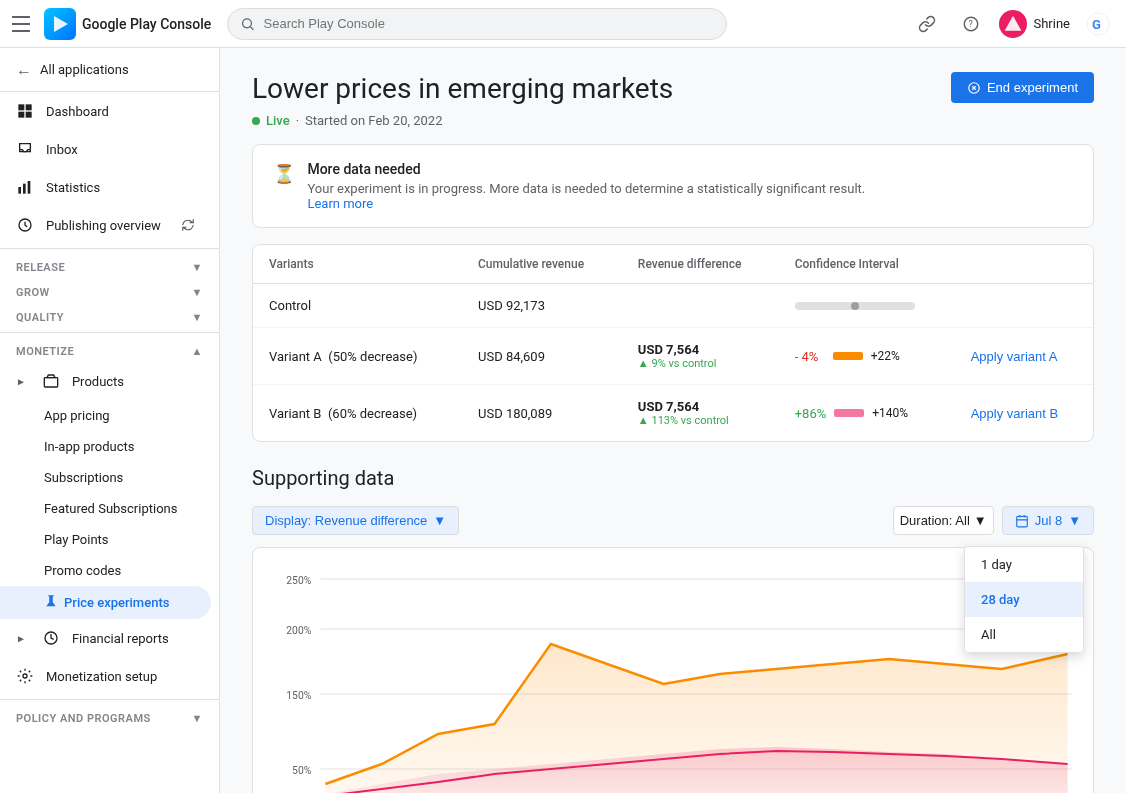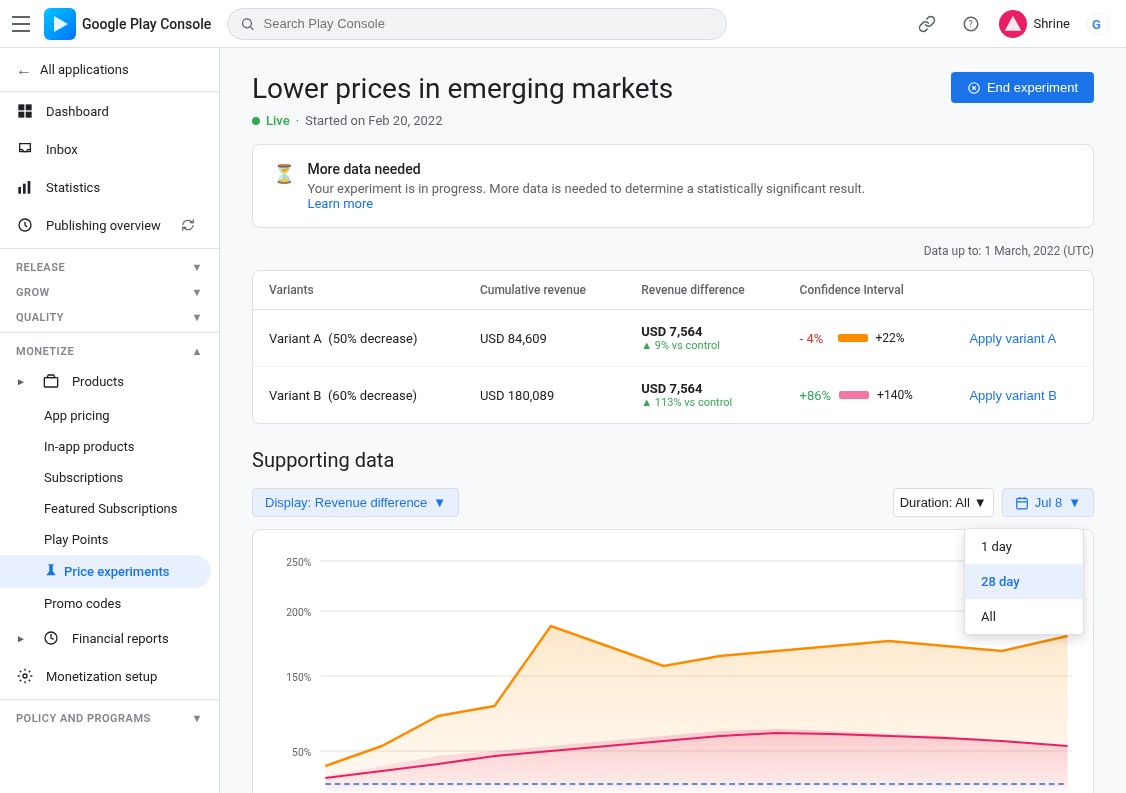--- a/index.html
+++ b/index.html
@@ -248,31 +248,31 @@
     </div>
     <div class="sidebar-sub-item">
       <span>Subscriptions</span>
     </div>
     <div class="sidebar-sub-item">
       <span>Featured Subscriptions</span>
     </div>
     <div class="sidebar-sub-item">
       <span>Play Points</span>
     </div>
+    <div class="sidebar-sub-item">
+      <span>Promo codes</span>
+    </div>
     <div class="sidebar-sub-item active">
       <span style="margin-right:6px;">
         <svg width="14" height="14" viewBox="0 0 24 24" fill="#1a73e8">
             <path d="M9 3v11l-5 7h16l-5-7V3H9zm0 0h6"></path>
             <path d="M7 3h10" stroke="#1a73e8" stroke-width="1.5"></path>
           </svg>
       </span>
       <span>Price experiments</span>
-    </div>
-    <div class="sidebar-sub-item">
-      <span>Promo codes</span>
     </div>
 
     <div class="sidebar-item" style="padding-left:16px;">
       <span style="font-size:10px;color:#5f6368;margin-right:4px;">►</span>
       <span class="sidebar-item-icon">
         <svg width="16" height="16" viewBox="0 0 24 24" fill="none" stroke="currentColor" stroke-width="2">
             <circle cx="12" cy="12" r="9"></circle>
             <path d="M12 6v6l4 2"></path>
           </svg>
       </span>
@@ -319,35 +319,47 @@
 
     <div class="info-box">
       <span class="info-icon">⏳</span>
       <div>
         <div class="info-title">More data needed</div>
         <div class="info-desc">Your experiment is in progress. More data is needed to determine a statistically significant result.</div>
         <a class="info-link">Learn more</a>
       </div>
     </div>
 
-    <div class="data-date">Data up to: 1 March, 2022 (UTC)</div>
 
     <div class="table-wrap">
       <table>
         <thead>
           <tr>
             <th>Variants</th>
             <th>Cumulative revenue</th>
             <th>Revenue difference</th>
             <th>Confidence Interval</th>
             <th></th>
           </tr>
         </thead>
         <tbody>
 
+          <tr>
+            <td>Control</td>
+            <td>USD 92,173</td>
+            <td></td>
+            <td>
+              <div class="confidence-bar">
+                <div class="bar-container">
+                    <div class="bar-dot"></div>
+                  </div>
+              </div>
+            </td>
+            <td></td>
+          </tr>
 
           <tr>
             <td>Variant A &nbsp;(50% decrease)</td>
             <td>USD 84,609</td>
             <td>
               <div class="revenue-diff">USD 7,564</div>
               <div class="revenue-sub">▲ 9% vs control</div>
             </td>
             <td>
               <div class="confidence-bar" style="align-items:center;gap:8px;">

